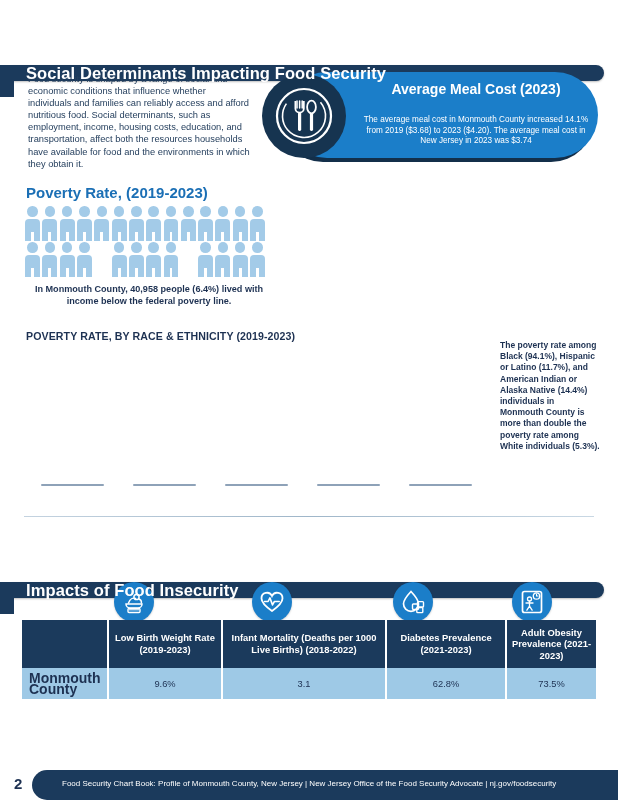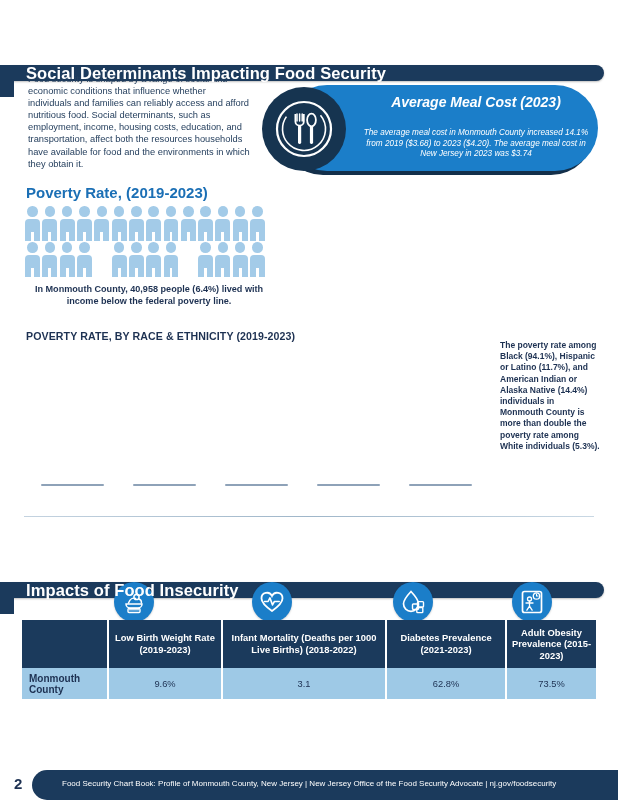--- a/index.html
+++ b/index.html
@@ -30,21 +30,21 @@
   #banner2{top:542px;width:592px;}
 
   
   .intro{
     position:absolute;left:28px;top:73px;width:222px;
     font-size:9.3px;line-height:12.1px;color:#27415f;
   }
 
   
   .meal-wrap{
-    position:absolute;left:262px;top:83px;width:336px;height:92px;font-style:italic;
+    position:absolute;left:262px;top:70px;width:336px;height:92px;
   }
   .meal-pill{
     position:absolute;left:22px;top:2px;width:314px;height:86px;
     background:#1b7ec9;border-radius:43px;
   }
   .meal-shadow{
     position:absolute;left:18px;top:6px;width:314px;height:86px;
     background:#132f4a;border-radius:43px;
   }
   .meal-circle{
@@ -136,21 +136,21 @@
     background:#1b3a5c;color:#ffffff;font-size:9.4px;line-height:11.6px;
     font-weight:bold;text-align:center;height:44px;padding:2px 3px;
   }
   table.stats thead th.corner{background:#1b3a5c;}
   table.stats tbody td{
     text-align:center;font-size:9.3px;color:#1d3152;height:31px;
   }
   table.stats tbody tr.r1 td{background:#9ec9e6;}
   table.stats tbody tr.r2 td{background:#e2eef7;height:26px;}
   table.stats tbody td.rowhead{
-    text-align:left;font-weight:bold;padding-left:7px;font-size:10px;line-height:11px;margin-left:12px;
+    text-align:left;font-weight:bold;padding-left:7px;font-size:14px;line-height:11px;margin-left:12px;
   }
 
   
   .footer-bar{
     position:absolute;left:32px;top:770px;width:586px;height:30px;
     background:#1b3a5c;border-radius:15px 0 0 15px;
   }
   .footer-text{
     position:absolute;left:62px;top:779px;width:540px;
     color:#ffffff;font-size:8px;white-space:nowrap;
@@ -432,21 +432,21 @@
         <col style="width:164px">
         <col style="width:120px">
         <col style="width:90px">
     </colgroup>
     <thead>
       <tr>
         <th class="corner"></th>
         <th>Low Birth Weight Rate (2019-2023)</th>
         <th>Infant Mortality (Deaths per 1000 Live Births) (2018-2022)</th>
         <th>Diabetes Prevalence (2021-2023)</th>
-        <th style="border-right:none">Adult Obesity Prevalence (2015-2023)</th>
+        <th style="border-right:none">Adult Obesity Prevalence (2021-2023)</th>
       </tr>
     </thead>
     <tbody>
       <tr class="r1">
         <td class="rowhead">Monmouth County</td>
         <td>9.6%</td>
         <td>3.1</td>
         <td>62.8%</td>
         <td style="border-right:none">73.5%</td>
       </tr>

